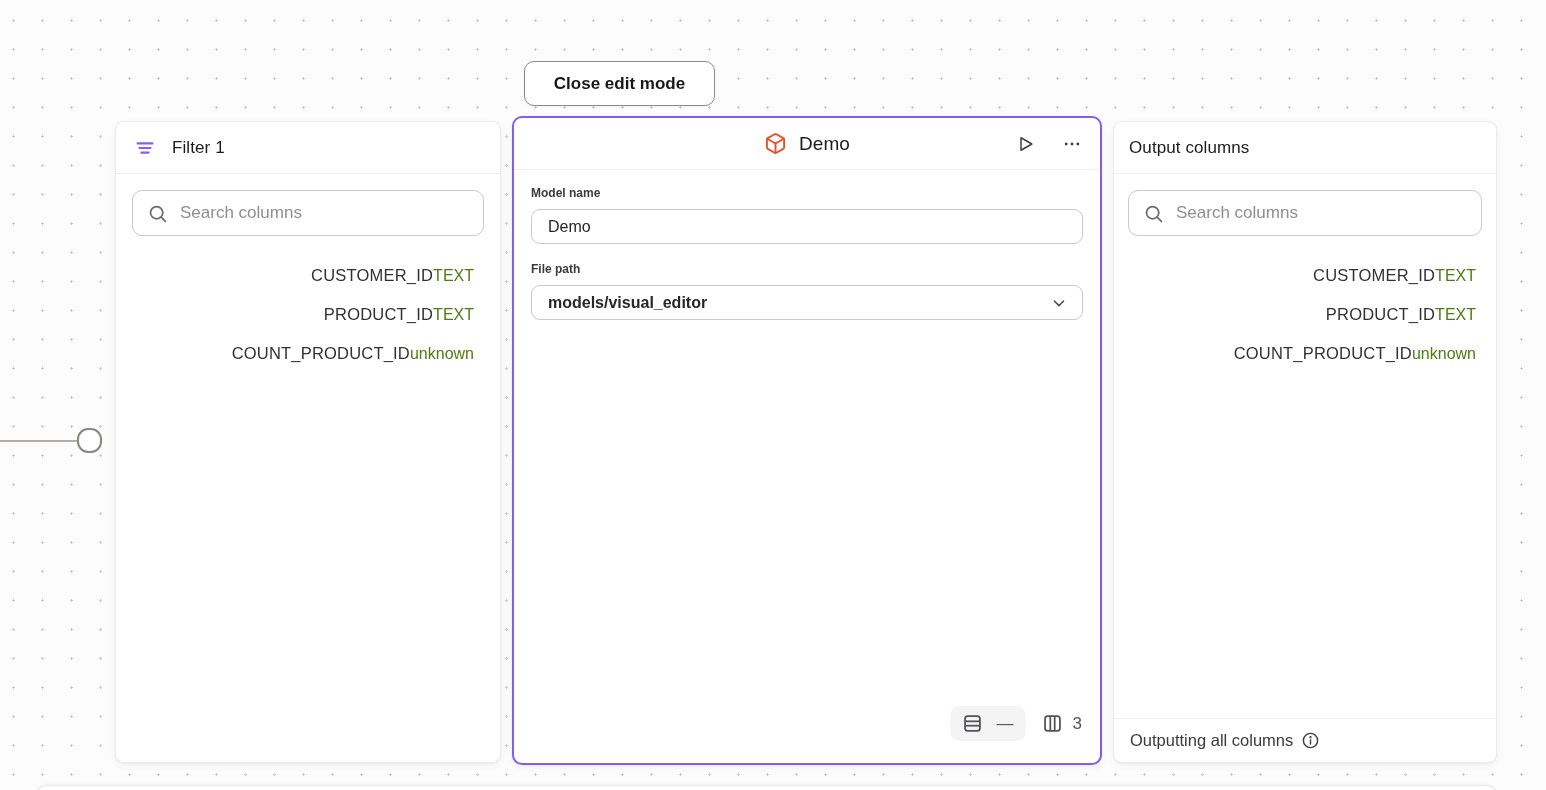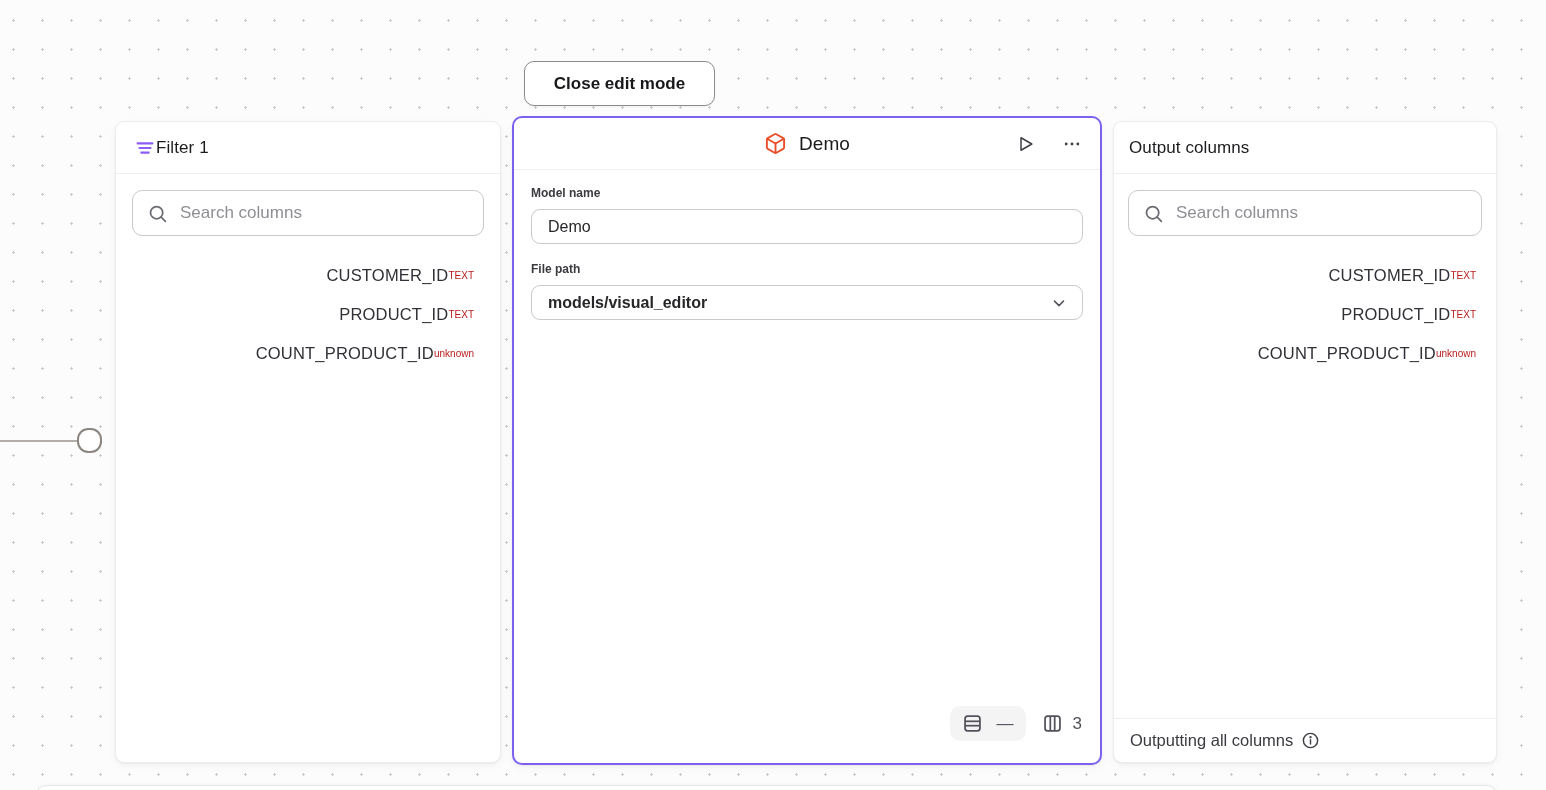--- a/index.html
+++ b/index.html
@@ -22,21 +22,21 @@
     border-radius:9px;
     box-shadow:0 1px 2px rgba(0,0,0,.05), 0 3px 8px rgba(0,0,0,.04);
     display:flex;
     flex-direction:column;
   }
   .panel-header {
     height:52px;
     flex:0 0 52px;
     display:flex;
     align-items:center;
-    gap:0;
+    gap:16px;
     padding:0 18px;
     border-bottom:1px solid #EFEFF1;
   }
   .panel-title { font-size:17px; font-weight:500; color:#1C1C1F; letter-spacing:.1px; }
 
   .search-box {
     margin:16px;
     height:46px;
     border:1px solid #C9C9CE;
     border-radius:10px;
@@ -57,21 +57,21 @@
   .col-list { padding:4px 0; }
   .col-row {
     height:39px;
     display:flex;
     align-items:center;
     justify-content:flex-end;
     padding:0 26px 0 28px;
   }
   .col-row.tight { padding:0 20px 0 20px; }
   .col-name { font-size:16.5px; color:#303036; letter-spacing:.2px; }
-  .col-type { font-size:10px; color:#b91c1c; }
+  .col-type { font-size:16px; color:#4d7c0f; }
 
   
   .close-btn {
     position:absolute; left:524px; top:61px;
     width:191px; height:45px;
     background:#fff;
     border:1px solid #8A8A91;
     border-radius:10px;
     font-family:inherit;
     font-size:17px; font-weight:700; color:#18181B;

